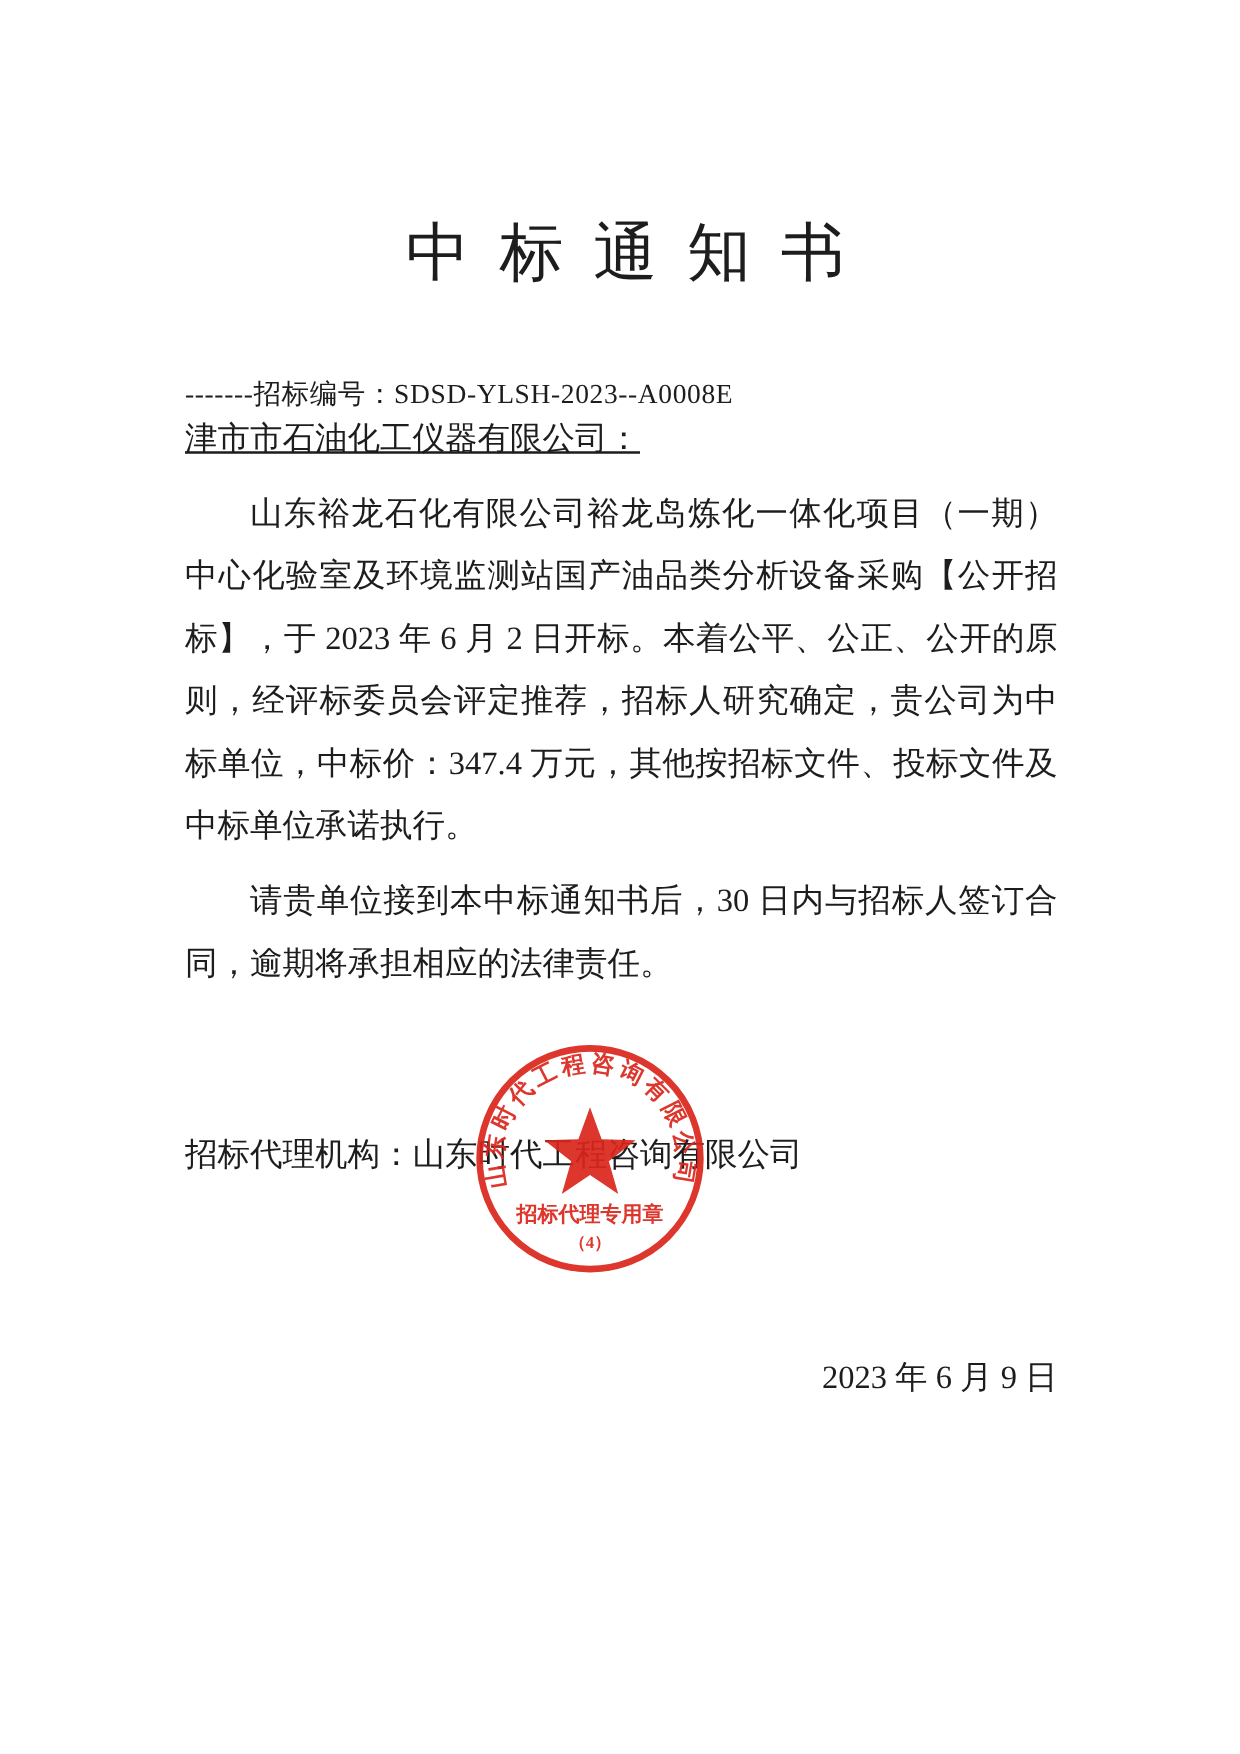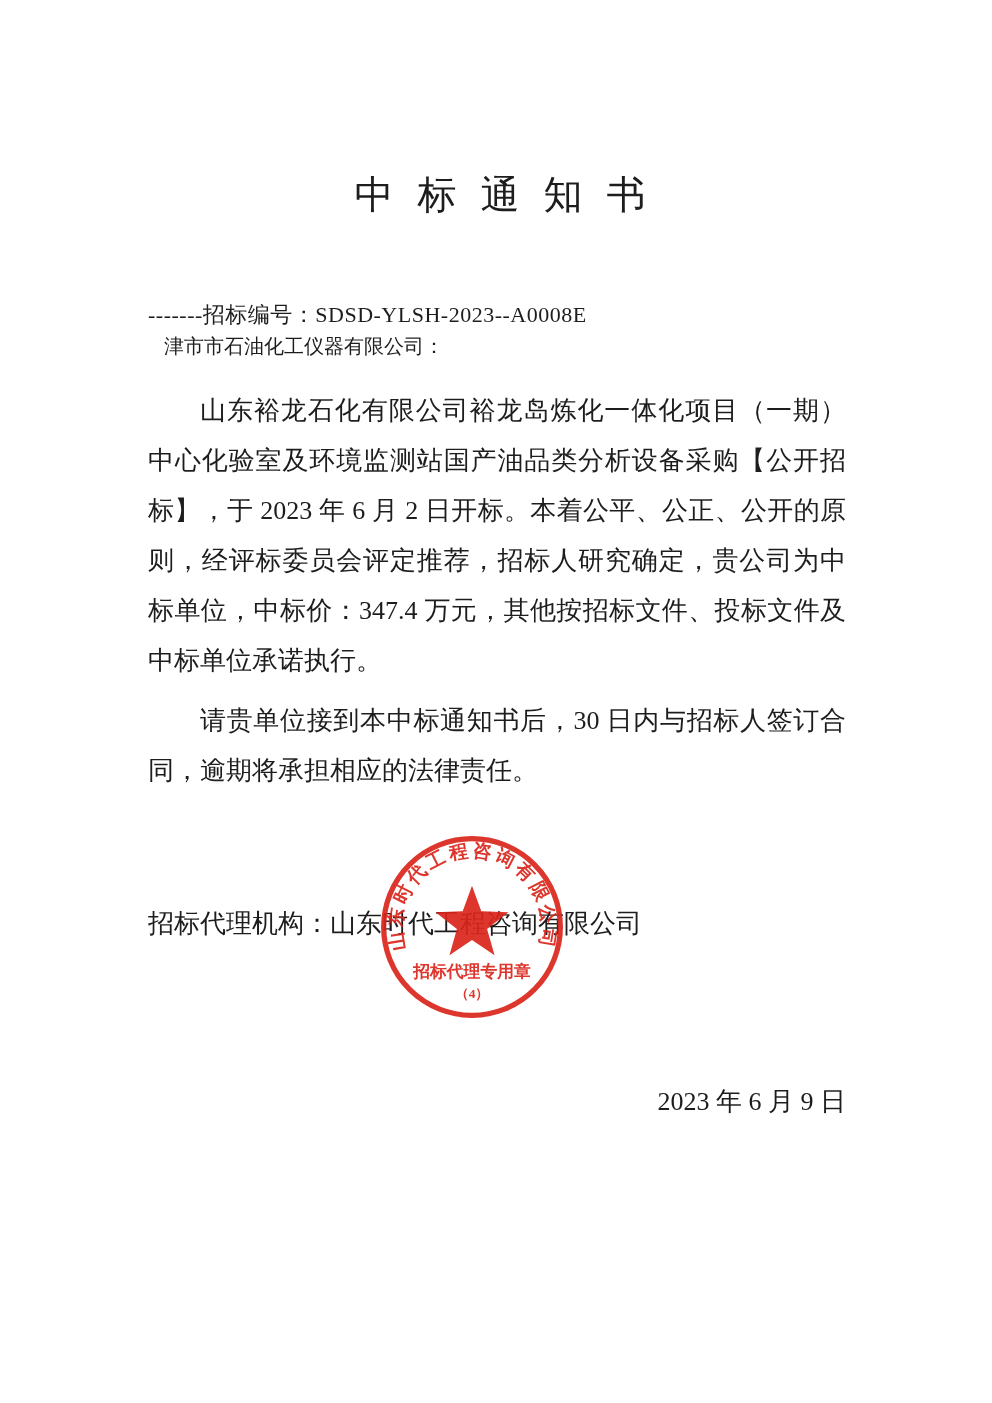--- a/index.html
+++ b/index.html
@@ -18,41 +18,42 @@
   }
   .doc-title {
     position: absolute;
     top: 168px;
     left: 0;
     width: 100%;
     margin: 0;
     padding-left: 32px;      
     box-sizing: border-box;
     text-align: center;
-    font-size: 39px;
+    font-size: 51px;
     font-weight: normal;
     letter-spacing: 24px;
     white-space: nowrap;
   }
   .bid-line {
     position: absolute;
     top: 300px;
     left: 148px;
     width: 698px;
     text-align: left;
     font-size: 22px;
     letter-spacing: 0.5px;
     white-space: nowrap;
   }
   .addressee {
     position: absolute;
     top: 333px;
-    left: 164px;
+    left: 148px;
     width: 698px;
-    font-size: 20px;
+    font-size: 26px;
+    text-decoration: underline;
   }
   .body-text {
     position: absolute;
     top: 386px;
     left: 148px;
     width: 698px;
     font-size: 26px;
     line-height: 50px;
     text-align: justify;
   }

